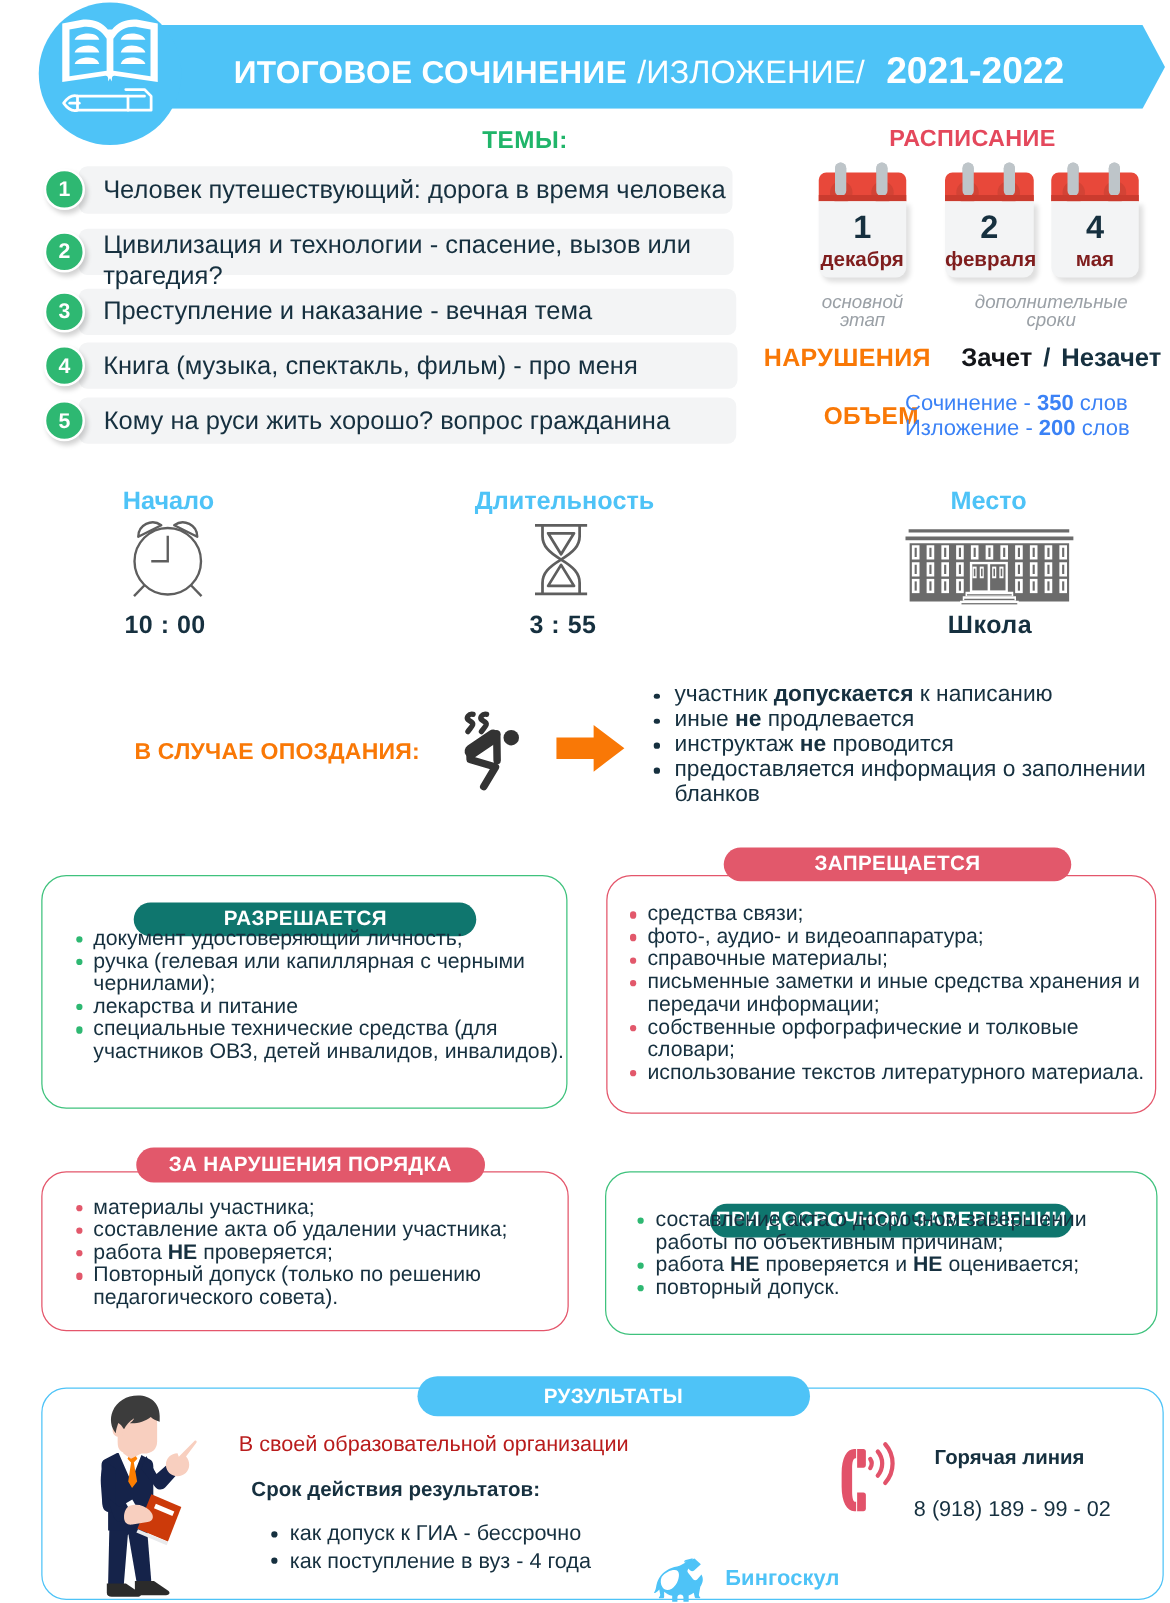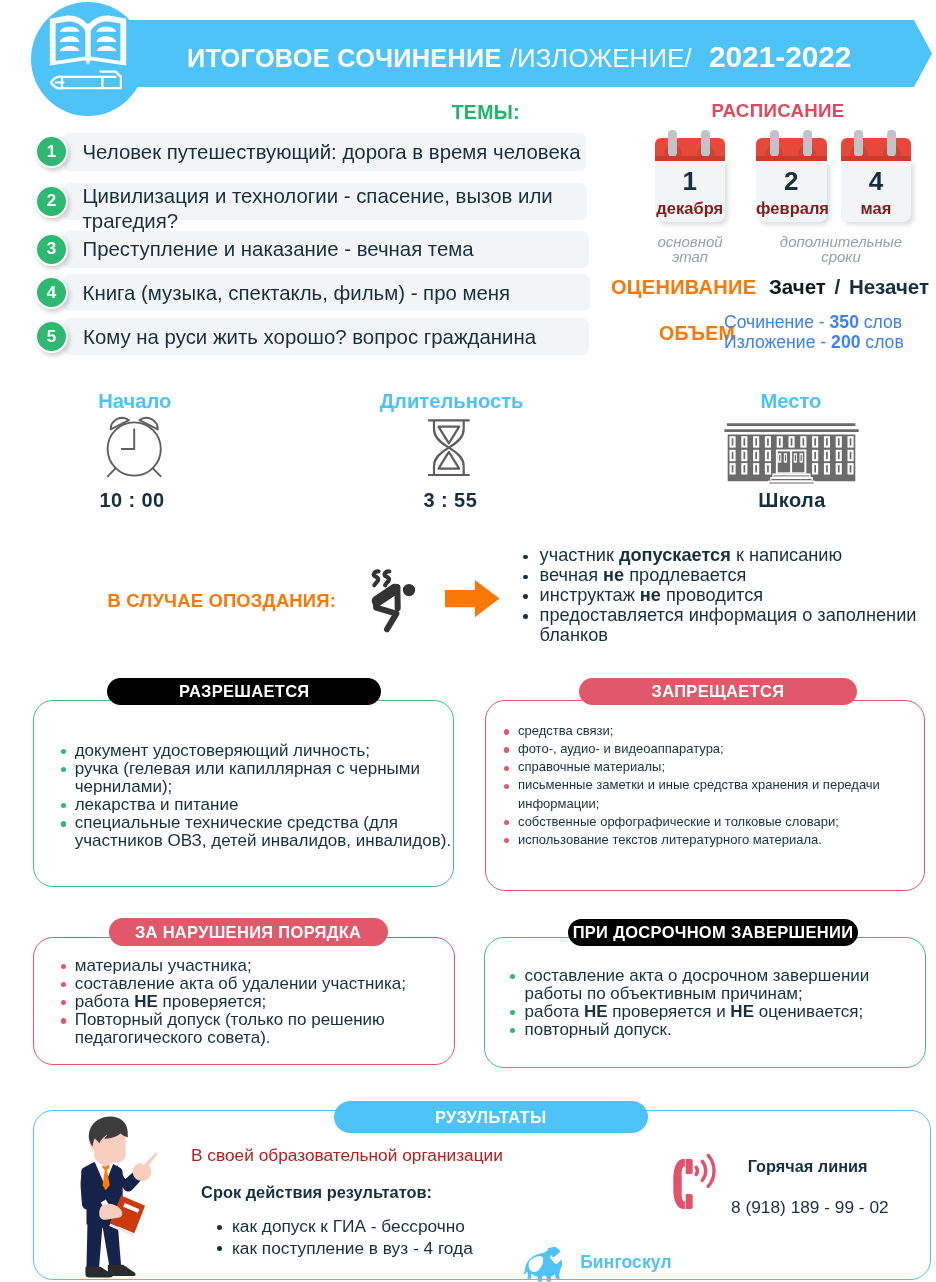--- a/index.html
+++ b/index.html
@@ -13,21 +13,21 @@
   #header-banner svg{display:block}
   #header-logo-circle{left:31px;top:2px;width:114px;height:114px;border-radius:50%;
       background:#4ec3f7;}
   #header-title{left:187px;top:20px;height:67px;display:flex;align-items:baseline;
       font-size:25.3px;font-weight:bold;color:#fff;letter-spacing:0.3px;}
   #header-title>span{position:relative;top:20px;}
   #header-title .alt{font-weight:normal;margin-left:8px;font-size:25.8px;letter-spacing:0.2px;}
   #header-title .yr{font-weight:bold;margin-left:17px;font-size:29.8px;letter-spacing:0px;}
 
   
-  #themes-heading{left:320px;top:101px;width:200px;text-align:right;color:#20b56a;
+  #themes-heading{left:320px;top:101px;width:200px;text-align:center;color:#20b56a;
       font-weight:bold;font-size:19.4px;letter-spacing:0.4px;}
   .theme-row{left:35px;}
   .theme-pill{position:absolute;left:28px;background:#f3f4f5;border-radius:7px;}
   .theme-num{position:absolute;left:0;top:0;width:33px;height:33px;border-radius:50%;
       background:#2eb872;color:#fff;font-weight:bold;font-size:17px;
       display:flex;align-items:center;justify-content:center;
       border:2.5px solid #fff;box-sizing:border-box;
       box-shadow:2px 3px 4px rgba(0,0,0,0.18);z-index:2;}
   .theme-text{position:absolute;left:50px;color:#16303f;font-size:20.4px;line-height:25px;z-index:3;}
 
@@ -75,21 +75,21 @@
   .bullet-li:before{content:"";position:absolute;left:0;top:8.6px;width:4.6px;height:4.6px;
       border-radius:50%;background:#16303f;}
   #late-list b{font-weight:bold;}
 
   
   .info-box{position:absolute;box-sizing:border-box;border-radius:20px;background:#fff;}
   .info-box.green{border:1.6px solid #3fc27d;}
   .info-box.red{border:1.6px solid #e4566b;}
   .box-pill{position:absolute;border-radius:22px;color:#fff;font-weight:bold;
       display:flex;align-items:center;justify-content:center;letter-spacing:0.3px;}
-  .box-pill.green{background:#000000;}
+  .box-pill.green{background:#0f766e;margin-top:44px;}
   .box-pill.red{background:#e2586b;}
   .box-list{position:absolute;color:#16303f;}
   .box-list .bullet-li{position:relative;padding-left:14.2px;margin-bottom:0;}
   .box-list .bullet-li:before{content:"";position:absolute;left:0;top:7.2px;
       width:5.2px;height:5.2px;border-radius:50%;}
   .box-list.green .bullet-li:before{background:#2eb872;}
   .box-list.red .bullet-li:before{background:#e2586b;}
   .box-list b{font-weight:bold;}
 
   
@@ -219,21 +219,21 @@
         <div class="ring r"></div>
         <div class="topdark"></div>
         <div class="body"></div>
         <div class="day">4</div>
         <div class="month">мая</div>
       </div>
       <div class="cal-caption" style="left: 640px; top: 234px; width: 100px;">основной<br>этап</div>
       <div class="cal-caption" style="left: 771px; top: 234px; width: 140px;">дополнительные<br>сроки</div>
     </div>
 
-  <div class="abs" id="grading-label">ОЦЕНИВАНИЕ</div>
+  <div class="abs" id="grading-label">НАРУШЕНИЯ</div>
   <div class="abs" id="grading-value">
     <span class="pass">Зачет</span><span class="sep"> / </span><span class="fail">Незачет</span>
   </div>
   <div class="abs" id="volume-label">ОБЪЕМ</div>
   <div class="abs" id="volume-lines">
     <div><span>Сочинение -  </span><b>350</b><span> слов</span></div>
     <div><span>Изложение - </span><b>200</b><span> слов</span></div>
   </div>
 
   <div class="abs stat-title" style="left:34.8px;top:390px;width:200px">Начало</div>
@@ -367,37 +367,37 @@
       <path d="M21.3 9.5 C17.4 8.8 16.2 12.0 16.8 13.3 C17.5 14.7 21.6 15.2 21.0 17.7 C20.6 19.4 18.3 21.2 17.1 23.3" stroke-width="4.2"></path>
     </svg>
   </div>
   <div class="abs" id="icon-arrow" style="left:444.5px;top:580px">
     <svg width="56" height="38" viewBox="0 0 56 38">
       <path d="M0 10 H29.9 V0 L54.5 18.6 L29.9 37.3 V27.2 H0 Z" fill="#f97806"></path>
     </svg>
   </div>
   <div class="abs" id="late-list" style="width:400px">
       <div class="bullet-li"><span>участник </span><b>допускается</b><span> к написанию</span></div>
-      <div class="bullet-li"><span>вечная </span><b>не</b><span> продлевается</span></div>
+      <div class="bullet-li"><span>иные </span><b>не</b><span> продлевается</span></div>
       <div class="bullet-li"><span>инструктаж </span><b>не</b><span> проводится</span></div>
       <div class="bullet-li"><span>предоставляется информация о заполнении бланков</span></div>
     </div>
 
   <div class="info-box green" style="left:33.2px;top:699.8px;width:420.9px;height:186.8px"></div>
   <div class="box-pill green" style="left:107.1px;top:678.2px;width:274.4px;height:27.2px;font-size:16.5px">РАЗРЕШАЕТСЯ</div>
   <div class="box-list green" id="allowed-list" style="left:60.5px;top:741.8px;width:400px;font-size:17px;line-height:18.1px">
       <div class="bullet-li box-li"><span>документ удостоверяющий личность;</span></div>
       <div class="bullet-li box-li"><span>ручка (гелевая или капиллярная с черными чернилами);</span></div>
       <div class="bullet-li box-li"><span>лекарства и питание</span></div>
       <div class="bullet-li box-li"><span>специальные технические средства (для участников ОВЗ, детей инвалидов, инвалидов).</span></div>
     </div>
 
   <div class="info-box red" style="left:484.9px;top:700.1px;width:440.5px;height:190.8px"></div>
   <div class="box-pill red" style="left:578.5px;top:678px;width:278.9px;height:27.4px;font-size:16.5px">ЗАПРЕЩАЕТСЯ</div>
-  <div class="box-list red" id="forbidden-list" style="left:503.8px;top:722.2px;width:414px;font-size:13px;line-height:18.1px">
+  <div class="box-list red" id="forbidden-list" style="left:503.8px;top:722.2px;width:414px;font-size:17px;line-height:18.1px">
       <div class="bullet-li box-li"><span>средства связи;</span></div>
       <div class="bullet-li box-li"><span>фото-, аудио- и видеоаппаратура;</span></div>
       <div class="bullet-li box-li"><span>справочные материалы;</span></div>
       <div class="bullet-li box-li"><span>письменные заметки и иные средства хранения и передачи информации;</span></div>
       <div class="bullet-li box-li"><span>собственные орфографические и толковые словари;</span></div>
       <div class="bullet-li box-li"><span>использование текстов литературного материала.</span></div>
     </div>
 
   <div class="info-box red" style="left:33.2px;top:936.6px;width:421.7px;height:128.2px"></div>
   <div class="box-pill red" style="left:108.7px;top:918.3px;width:278.9px;height:27.6px;font-size:16.5px">ЗА НАРУШЕНИЯ ПОРЯДКА</div>

